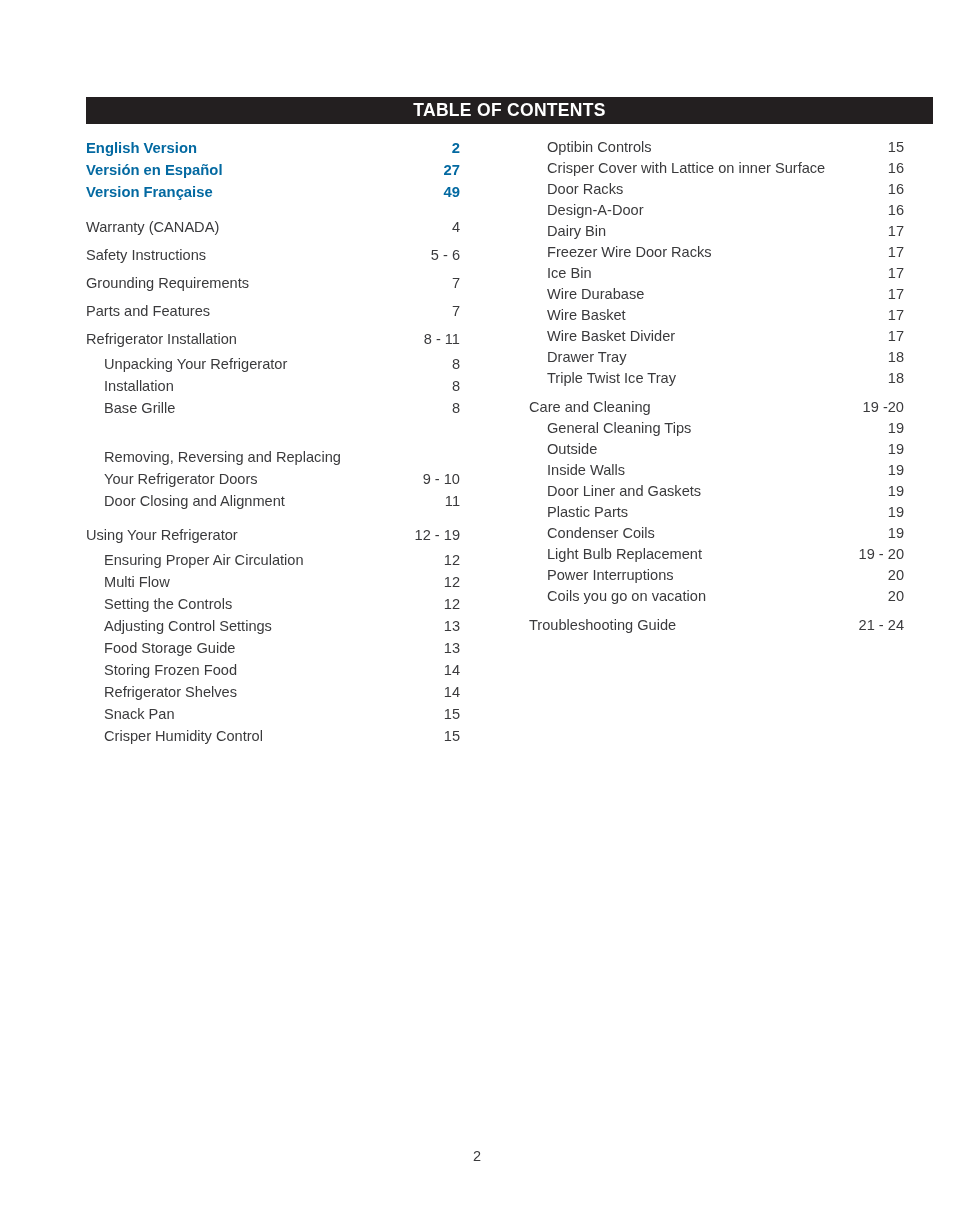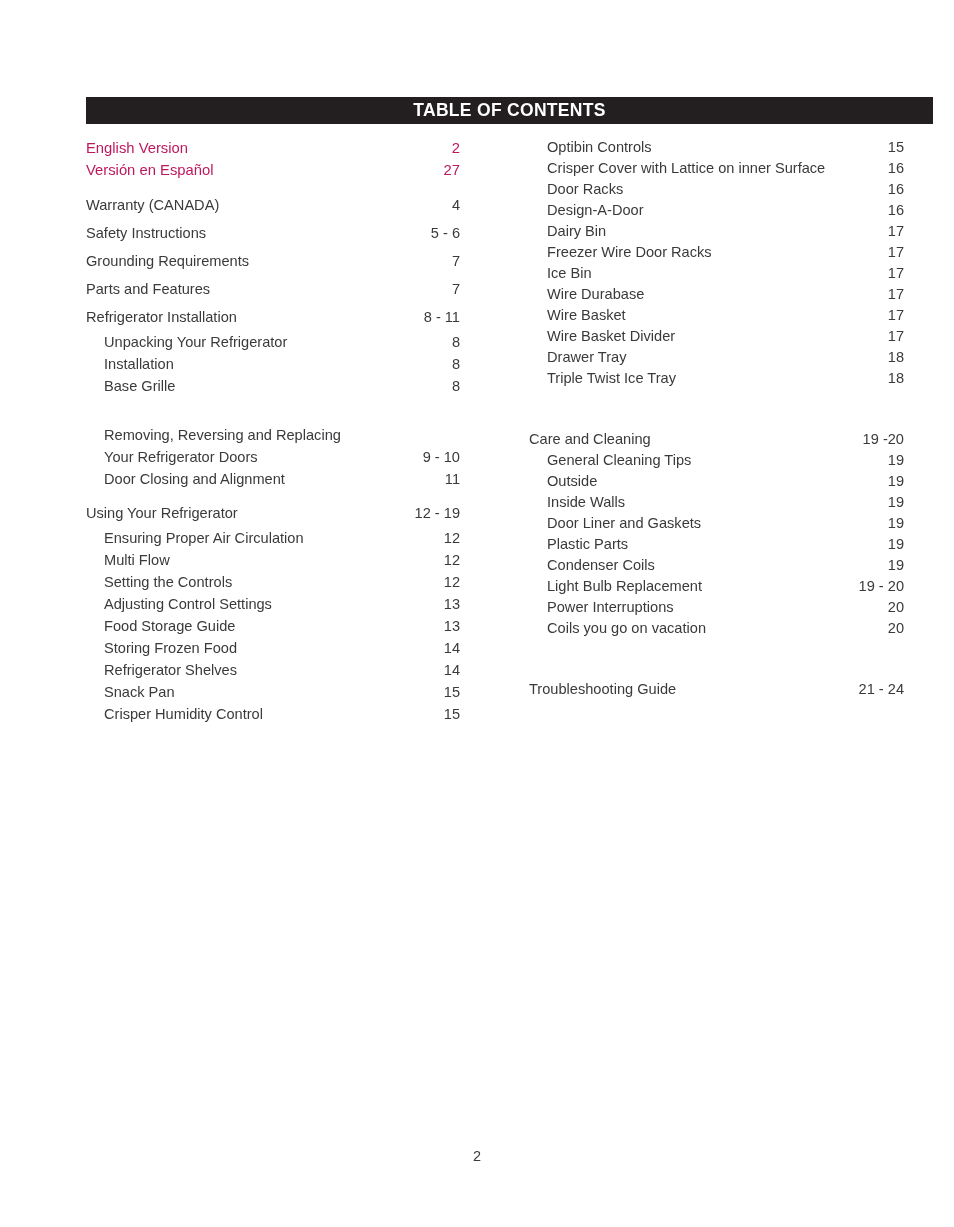--- a/index.html
+++ b/index.html
@@ -65,32 +65,32 @@
     justify-content: space-between;
     font-size: 14.6px;
     color: #3a3a3c;
     white-space: nowrap;
   }
   .entry .title { flex: 0 1 auto; }
   .entry .pages { flex: 0 0 auto; text-align: right; padding-left: 10px; }
 
   
   .col-left .entry            { height: 22px; line-height: 22px; }
-  .col-left .entry.lead       { height: 22px; line-height: 22px; font-weight: normal; color: #be185d; font-size: 14.8px; }
+  .col-left .entry.lead       { height: 22px; line-height: 22px; font-weight: bold; color: #0369a1; font-size: 14.8px; }
   .col-left .entry.level1     { height: 28px; line-height: 28px; }
   .col-left .entry.level2     { height: 22px; line-height: 22px; padding-left: 18px; }
   .col-left .entry.wrap-first { height: 21px; line-height: 21px; padding-left: 18px; margin-top: 28px; }
   .col-left .entry.wrap-last  { height: 22px; line-height: 22px; padding-left: 18px; }
 
   .col-left .gap-after-lead { height: 10px; }
   .col-left .gap-group      { height: 9px; }
 
   
   .col-right .entry        { height: 21px; line-height: 21px; }
-  .col-right .entry.level1 { height: 21px; line-height: 21px; margin-top: 32px; }
+  .col-right .entry.level1 { height: 21px; line-height: 21px; }
   .col-right .entry.level2 { height: 21px; line-height: 21px; padding-left: 18px; }
   .col-right .gap-group    { height: 8px; }
 
   
   .footer-page {
     position: absolute;
     left: 0;
     top: 1148px;
     width: 954px;
     text-align: center;
@@ -110,20 +110,24 @@
   <div class="columns">
     <div class="col col-left" id="col-left">
         <div class="entry lead">
           <span class="title">English Version</span>
           <span class="pages">2</span>
         </div>
         <div class="entry lead">
           <span class="title">Versión en Español</span>
           <span class="pages">27</span>
         </div>
+        <div class="entry lead">
+          <span class="title">Version Française</span>
+          <span class="pages">49</span>
+        </div>
         <div class="gap-after-lead"></div>
         <div class="entry level1">
           <span class="title">Warranty (CANADA)</span>
           <span class="pages">4</span>
         </div>
         <div class="entry level1">
           <span class="title">Safety Instructions</span>
           <span class="pages">5 - 6</span>
         </div>
         <div class="entry level1">

